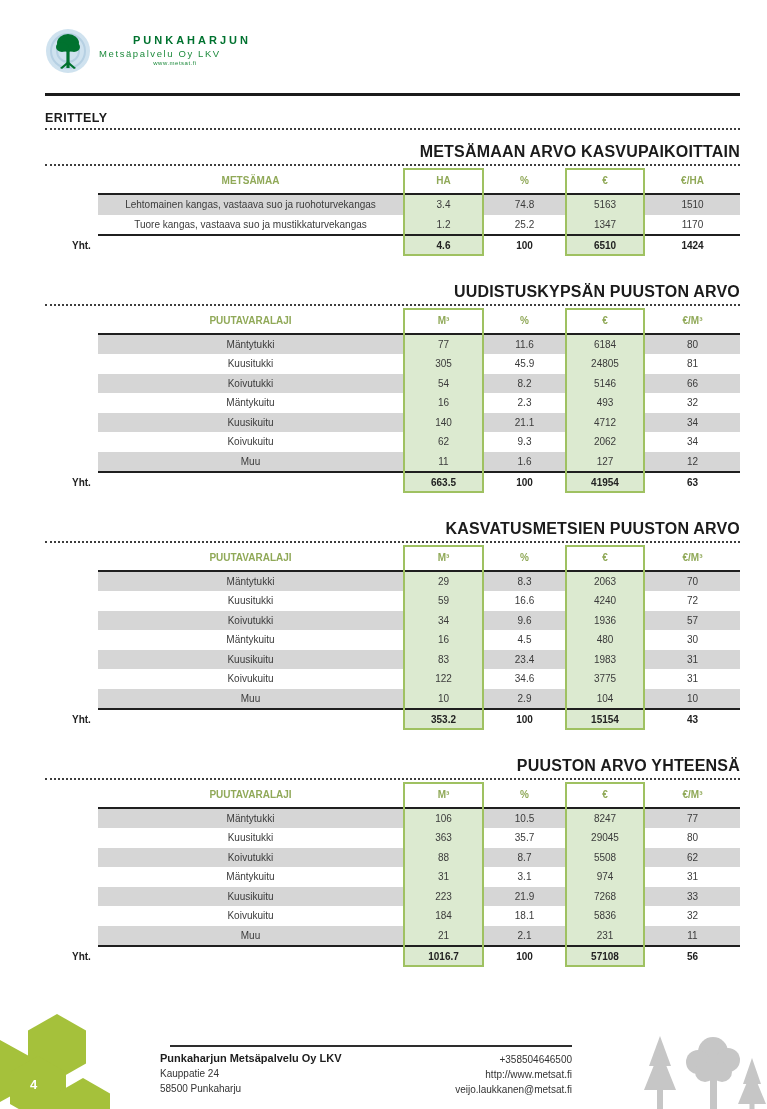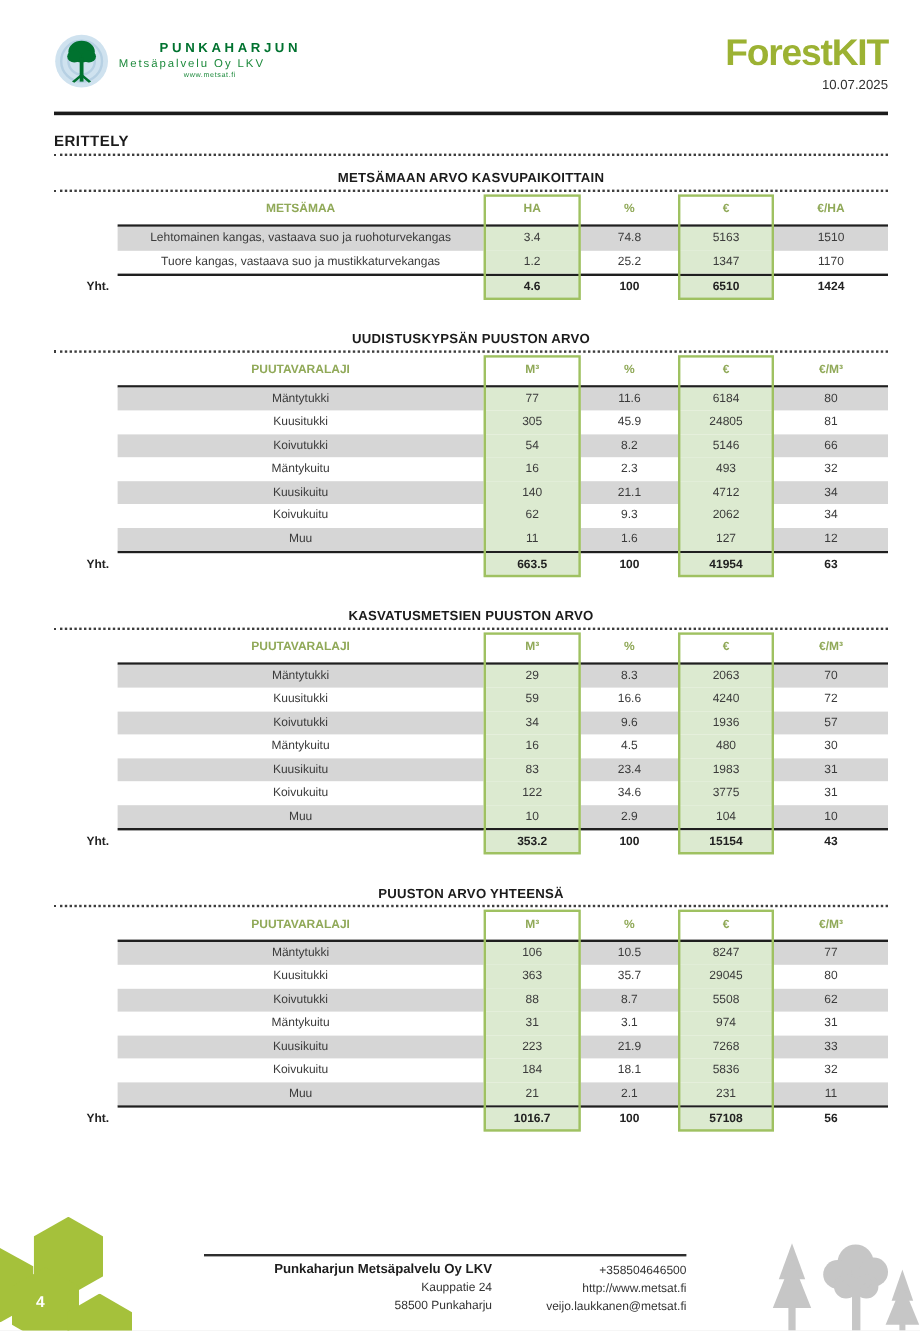--- a/index.html
+++ b/index.html
@@ -34,40 +34,40 @@
   .brand{color:var(--brand);font-size:31px;font-weight:800;letter-spacing:-1px;line-height:32px;}
   .hdate{color:#333;font-size:11px;margin-top:5px;}
   .top-rule{border-top:3px solid var(--ink);margin-top:9px;}
   
   .section-title{margin-top:15px;font-size:12.5px;font-weight:bold;color:var(--ink);letter-spacing:.4px;}
   .dotted{border-top:2px dotted #3d3d3d;height:0;}
   .sec-dotted{margin-top:3px;}
   #tables{margin-top:13px;}
   
   .tbl{margin-bottom:27px;}
-  .tbl-title{text-align:center;font-size:11px;font-weight:bold;color:var(--ink);letter-spacing:.2px;margin-bottom:3px;}
+  .tbl-title{text-align:right;font-size:16px;font-weight:bold;color:var(--ink);letter-spacing:.2px;margin-bottom:3px;}
   .tbl > .dotted{margin-bottom:2px;}
   .tbl-body{position:relative;}
   .row{display:grid;grid-template-columns:53px 305px 81px 81px 80px 95px;}
   .c{display:flex;align-items:center;justify-content:center;font-size:10px;color:var(--body);}
   .thead{height:25px;}
   .h-label,.h-val{color:var(--hgreen);font-weight:bold;font-size:10px;}
   .head-rule,.total-rule{margin-left:53px;border-top:2.5px solid #1f1f1f;}
   .row.data{height:19.5px;}
   .row.striped .lbl,.row.striped .v:not(.g){background:var(--stripe);}
   .g{background:var(--fgreen);}
   .row.total{height:19.5px;}
   .row.total .c{font-weight:bold;color:#222;}
   .yht{justify-content:flex-start;padding-left:27px;font-weight:bold;color:#222;}
   .overlay{position:absolute;top:0;bottom:0;border:2px solid var(--bgreen);pointer-events:none;}
   .ov1{left:358px;width:81px;}
   .ov2{left:520px;width:80px;}
   
   .footer-line{position:absolute;left:170px;top:1045px;width:402px;border-top:2px solid #2e2e2e;}
-  .f-company{position:absolute;left:160px;width:250px;top:1051px;text-align:right;line-height:15px;font-size:10px;color:#333;}
+  .f-company{position:absolute;left:160px;width:250px;top:1051px;text-align:left;line-height:15px;font-size:10px;color:#333;}
   .f-company .co{font-size:11px;font-weight:bold;color:#1d1d1d;}
   .f-contact{position:absolute;left:342px;width:230px;top:1052px;text-align:right;line-height:15px;font-size:10px;color:#333;}
   .f-contact a{color:#333;text-decoration:none;}
   .hex{position:absolute;background:var(--hex);clip-path:polygon(50% 0%,100% 25%,100% 75%,50% 100%,0% 75%,0% 25%);}
   .hexA{left:28px;top:1014px;width:58px;height:66px;}
   .hexB{left:-28px;top:1040px;width:56px;height:62px;}
   .hexC{left:10px;top:1056px;width:56px;height:64px;}
   .hexD{left:56px;top:1078px;width:54px;height:62px;}
   .page-num{position:absolute;left:30px;top:1077px;color:#ffffff;font-size:13px;font-weight:bold;z-index:3;}
   .trees{position:absolute;left:640px;top:1030px;width:127px;height:79px;}
@@ -90,24 +90,20 @@
           <rect x="21.4" y="20" width="3.2" height="20" fill="#00722f"></rect>
           <path d="M22 34 L15 40 L17 41 L23 36 Z" fill="#00722f"></path>
           <path d="M24 34 L31 40 L29 41 L23 36 Z" fill="#00722f"></path>
         </svg>
         <div class="logo-text">
           <div class="logo-l1">PUNKAHARJUN</div>
           <div class="logo-l2">Metsäpalvelu Oy LKV</div>
           <div class="logo-l3">www.metsat.fi</div>
         </div>
       </div>
-      <div class="brand-wrap">
-        <div class="brand">ForestKIT</div>
-        <div class="hdate">10.07.2025</div>
-      </div>
     </div>
 
     <div class="top-rule"></div>
 
     <div class="section-title">ERITTELY</div>
     <div class="dotted sec-dotted"></div>
 
     <div id="tables">
         <div class="tbl">
           <div class="tbl-title">METSÄMAAN ARVO KASVUPAIKOITTAIN</div>

